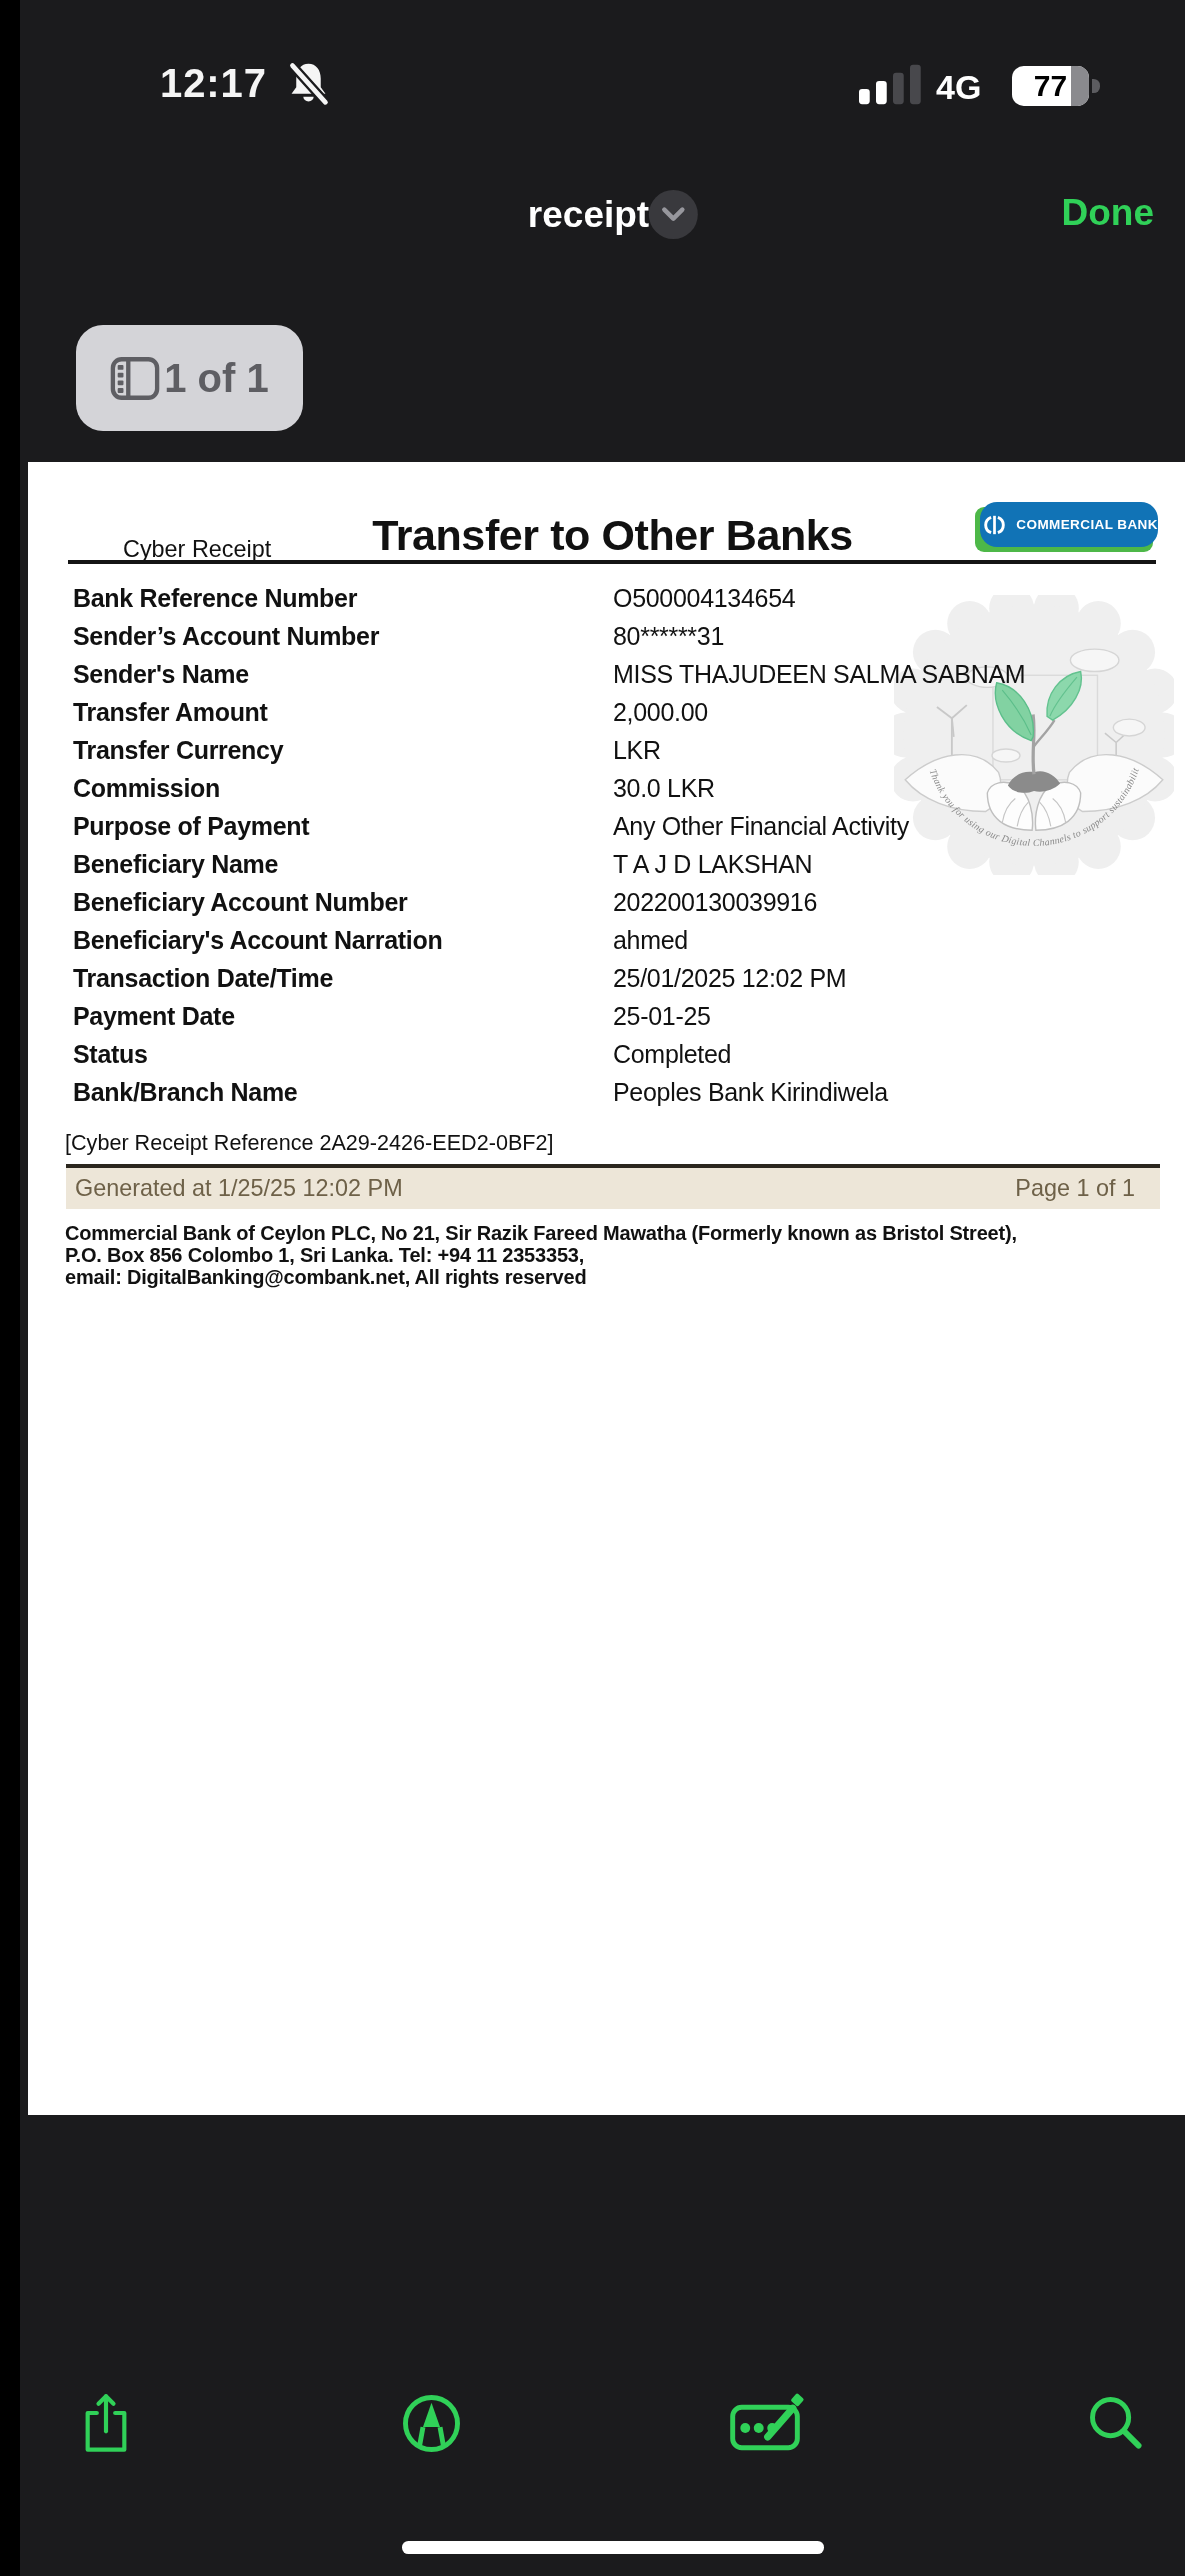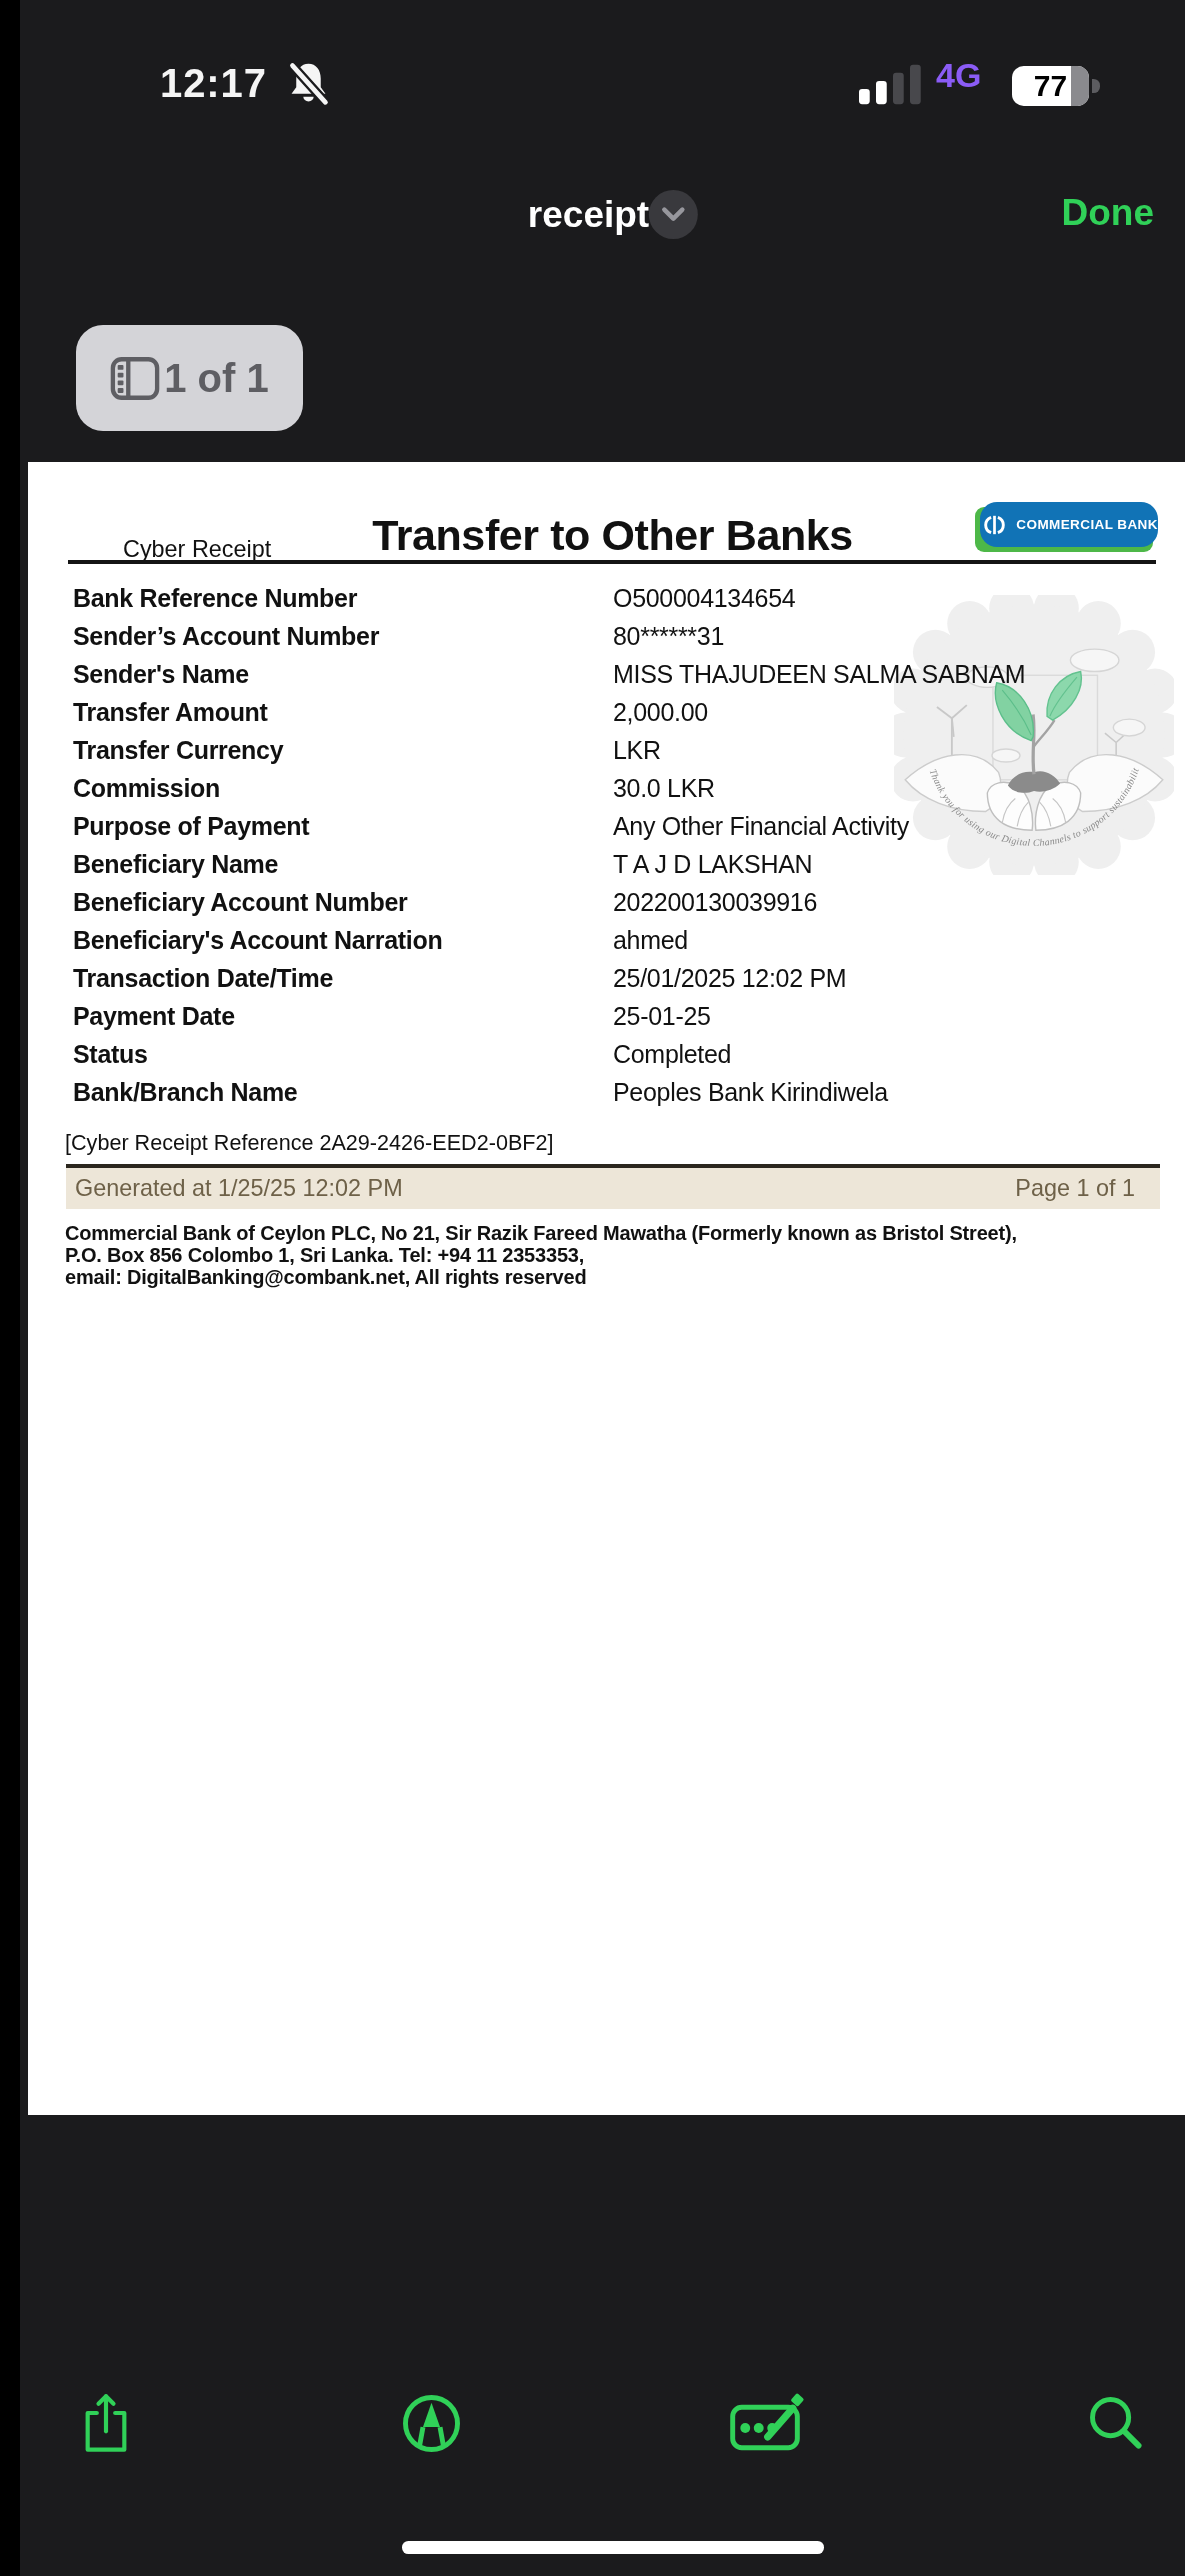--- a/index.html
+++ b/index.html
@@ -4,21 +4,21 @@
 <style>
   html,body{margin:0;padding:0;background:#000;}
   .canvas{position:relative;width:1186px;height:2576px;background:#1b1b1d;overflow:hidden;
           font-family:"Liberation Sans",sans-serif;margin-left:20px;}
 
   
   .status-time{position:absolute;left:140px;top:61px;font-size:40px;font-weight:700;
                color:#f5f5f5;letter-spacing:0.9px;}
   .bell-icon{position:absolute;left:264px;top:59px;width:49px;height:49px;}
   .signal-icon{position:absolute;left:839px;top:63px;width:68px;height:43px;}
-  .network-type{position:absolute;left:916px;top:56px;font-size:34px;font-weight:600;color:#8b5cf6;}
+  .network-type{position:absolute;left:916px;top:68px;font-size:34px;font-weight:600;color:#ffffff;}
   .battery{position:absolute;left:992px;top:66px;width:90px;height:40px;}
   .battery-body{position:absolute;left:0;top:0;width:77px;height:40px;border-radius:11.7px;
                 background:#ffffff;overflow:hidden;}
   .battery-empty{position:absolute;right:0;top:0;bottom:0;width:18px;background:#8a8a8e;}
   .battery-num{position:absolute;left:0;top:0;width:77px;height:40px;display:flex;align-items:center;
                justify-content:center;font-size:30px;font-weight:700;color:#000;z-index:2;}
   .battery-cap{position:absolute;left:80px;top:12.6px;width:8px;height:14.4px;background:#5c5c60;
                border-radius:0 6.3px 6.3px 0;}
 
   

